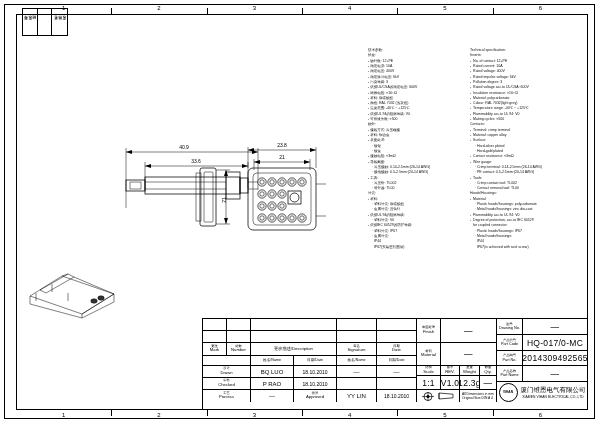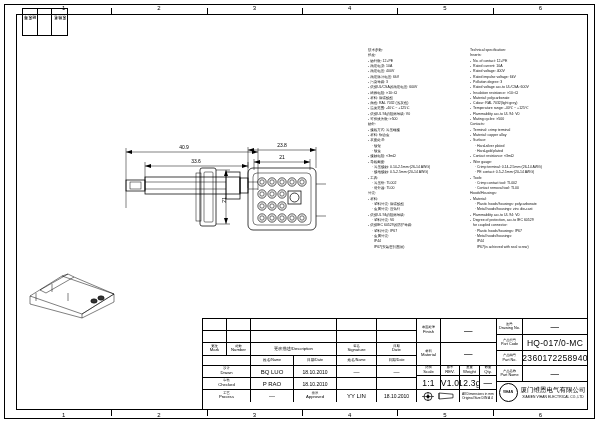--- a/index.html
+++ b/index.html
@@ -475,21 +475,21 @@
     </div>
     <div class="cell nob" style="left:320px;top:16px;width:64px;height:16px;">
       <span class="valbig">HQ-017/0-MC</span>
     </div>
 
     <div class="cell" style="left:294px;top:32px;width:26px;height:15px;">
       <span class="cn">产品编号</span>
       <span class="en" style="font-size:3.8px">Part No.</span>
     </div>
     <div class="cell nob" style="left:320px;top:32px;width:64px;height:15px;">
-      <span class="valbig">2360172258940</span>
+      <span class="valbig">2014309492565</span>
     </div>
 
     <div class="cell" style="left:294px;top:47px;width:26px;height:16px;">
       <span class="cn">产品名称</span>
       <span class="en" style="font-size:3.8px">Part Name</span>
     </div>
     <div class="cell nob" style="left:320px;top:47px;width:64px;height:16px;">
       <span class="valbig">—</span>
     </div>
 

